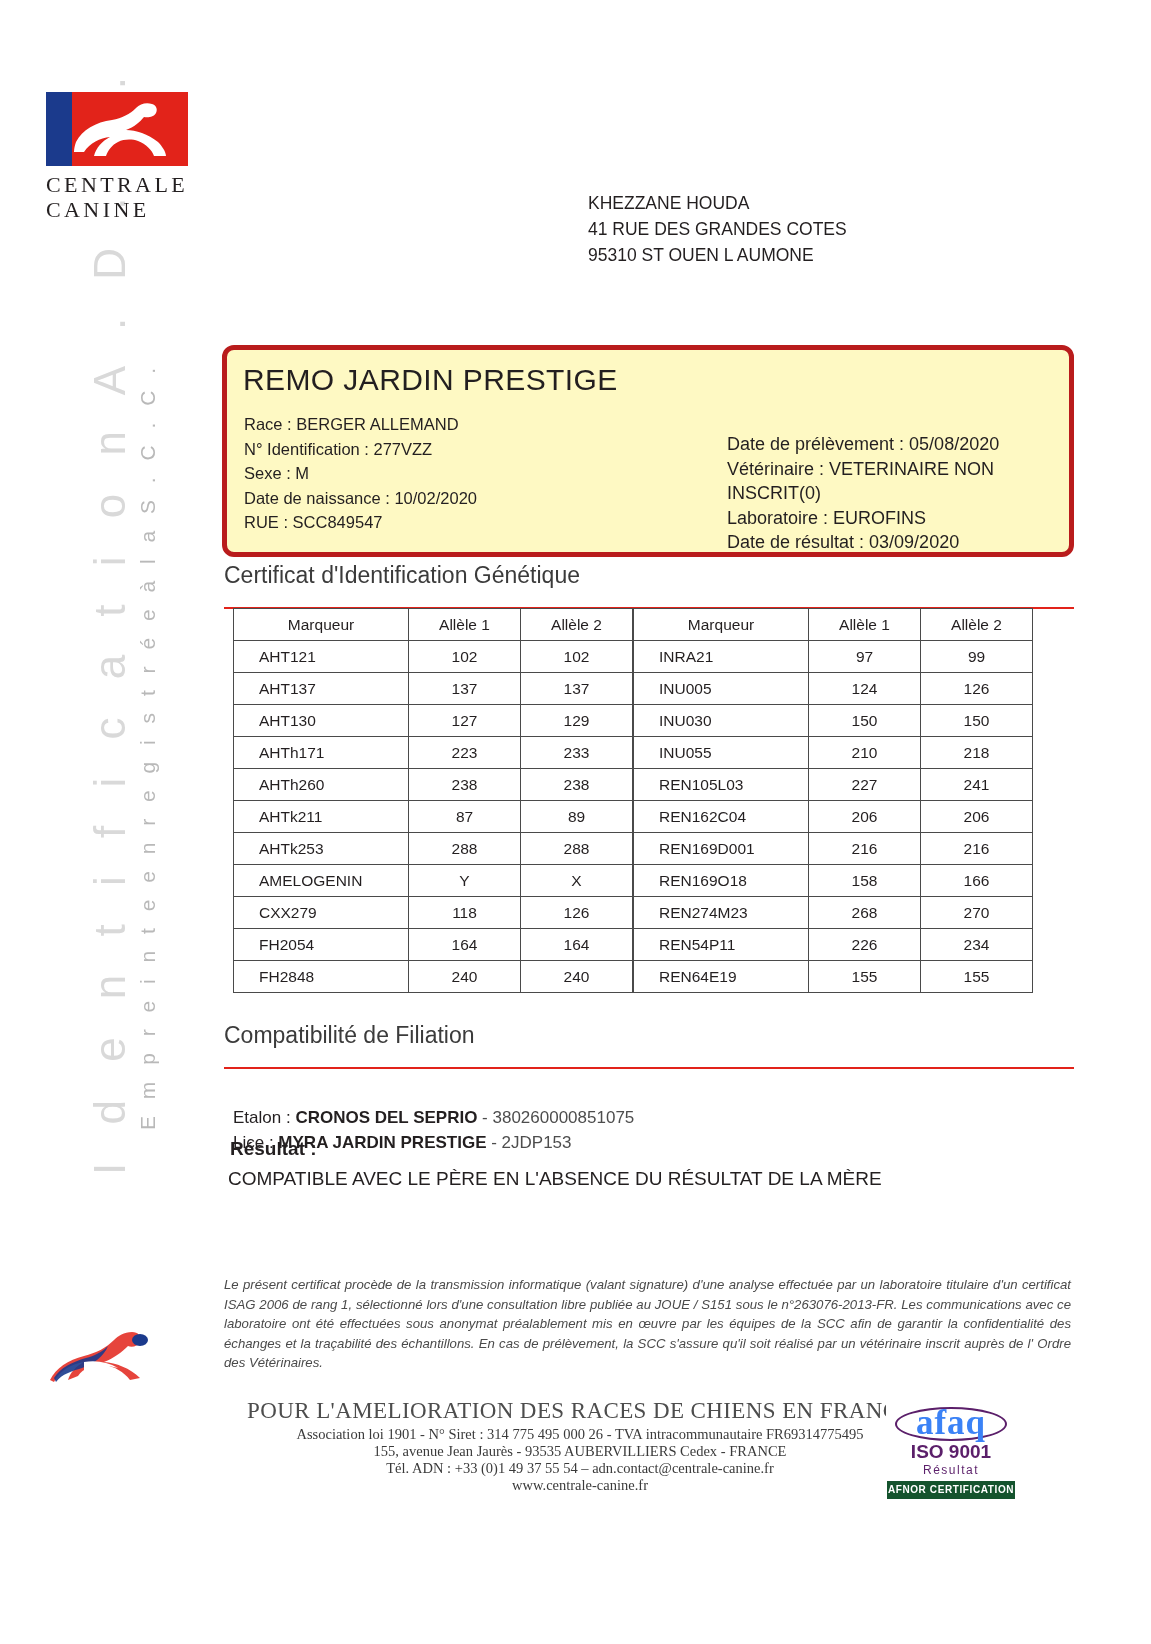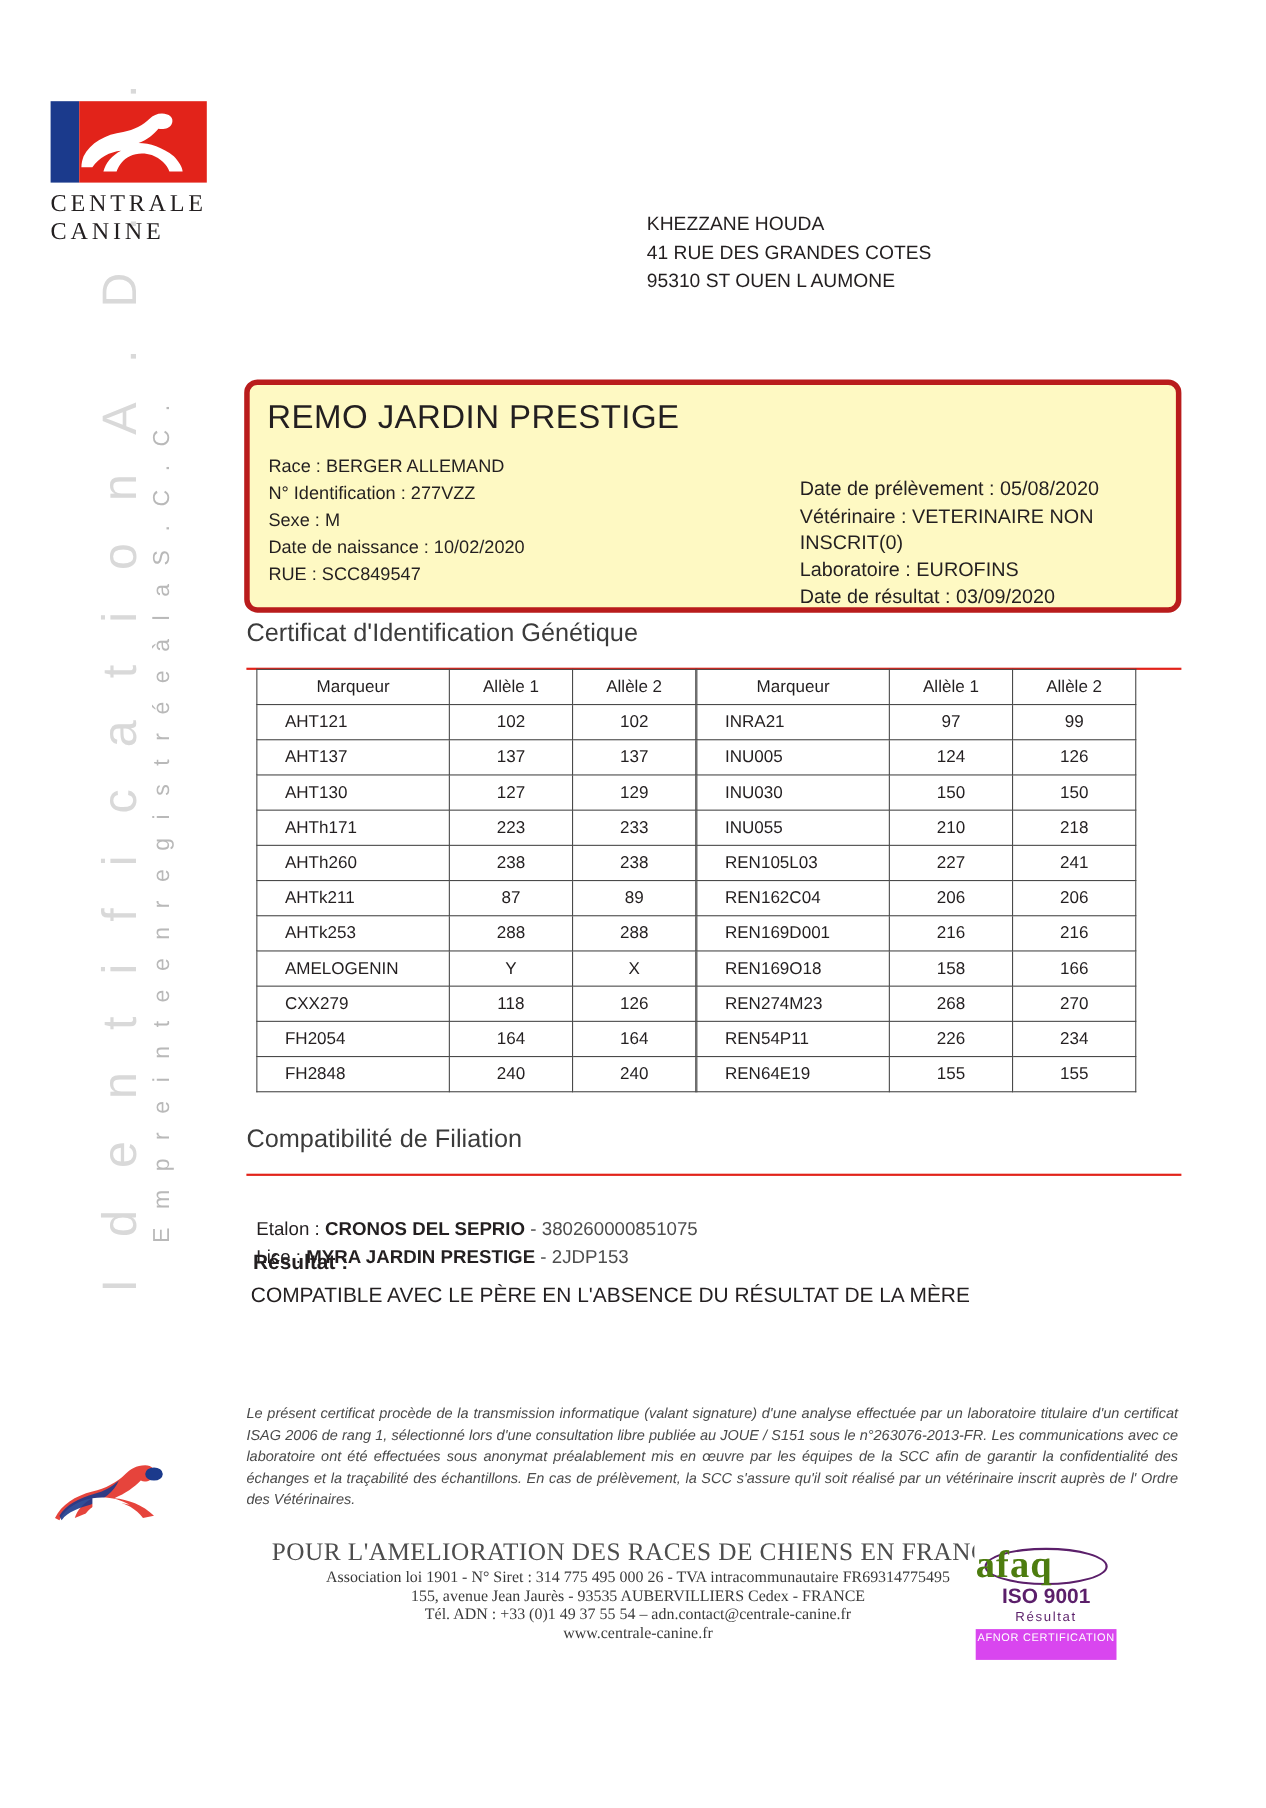--- a/index.html
+++ b/index.html
@@ -250,25 +250,25 @@
     border: 1px solid #ffffff;
   }
   .afaq-inner {
     width: 128px; height: 96px;
     position: relative;
   }
   .afaq-word {
     position: absolute;
     left: 0; top: 0;
     width: 128px; height: 40px;
-    color: #4d7c0f;
+    color: #3b82f6;
     font-family: "Liberation Serif", serif;
     font-size: 35px;
     font-weight: bold;
-    text-align: left;
+    text-align: center;
     letter-spacing: 1px;
   }
   .afaq-iso {
     position: absolute;
     left: 0; top: 38px;
     width: 128px;
     text-align: center;
     color: #5b1f6a;
     font-family: "Liberation Sans", sans-serif;
     font-weight: bold;
@@ -279,25 +279,25 @@
     left: 0; top: 60px;
     width: 128px;
     text-align: center;
     color: #5b1f6a;
     font-size: 12px;
     letter-spacing: 1.5px;
   }
   .afaq-bar {
     position: absolute;
     left: 0; top: 78px;
-    width: 128px; height: 28px;
-    background: #d946ef;
+    width: 128px; height: 18px;
+    background: #14532d;
     color: #ffffff;
     font-size: 10px;
-    font-weight: normal;
+    font-weight: bold;
     letter-spacing: 0.6px;
     text-align: center;
     line-height: 18px;
   }
   .afaq-ellipse {
     position: absolute;
     left: 8px; top: 4px;
     width: 112px; height: 34px;
     border: 2.5px solid #5b1f6a;
     border-radius: 50%;

